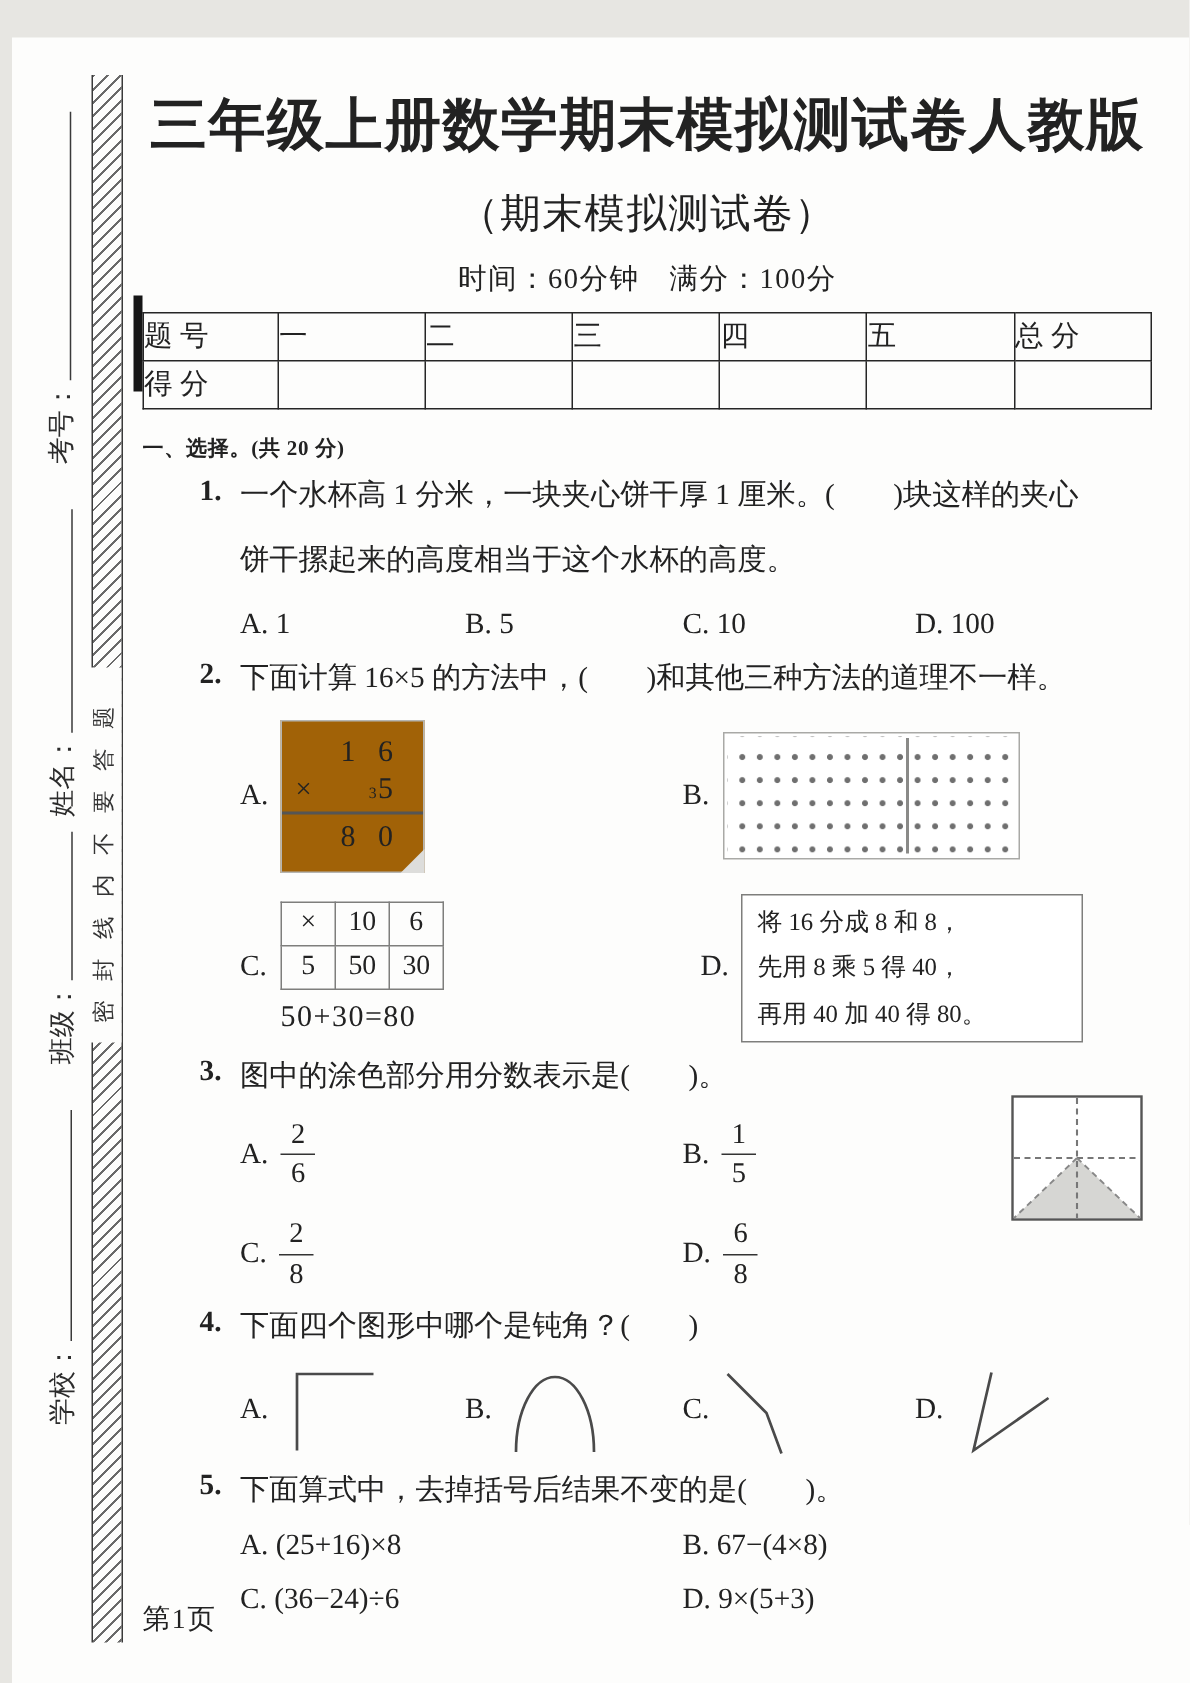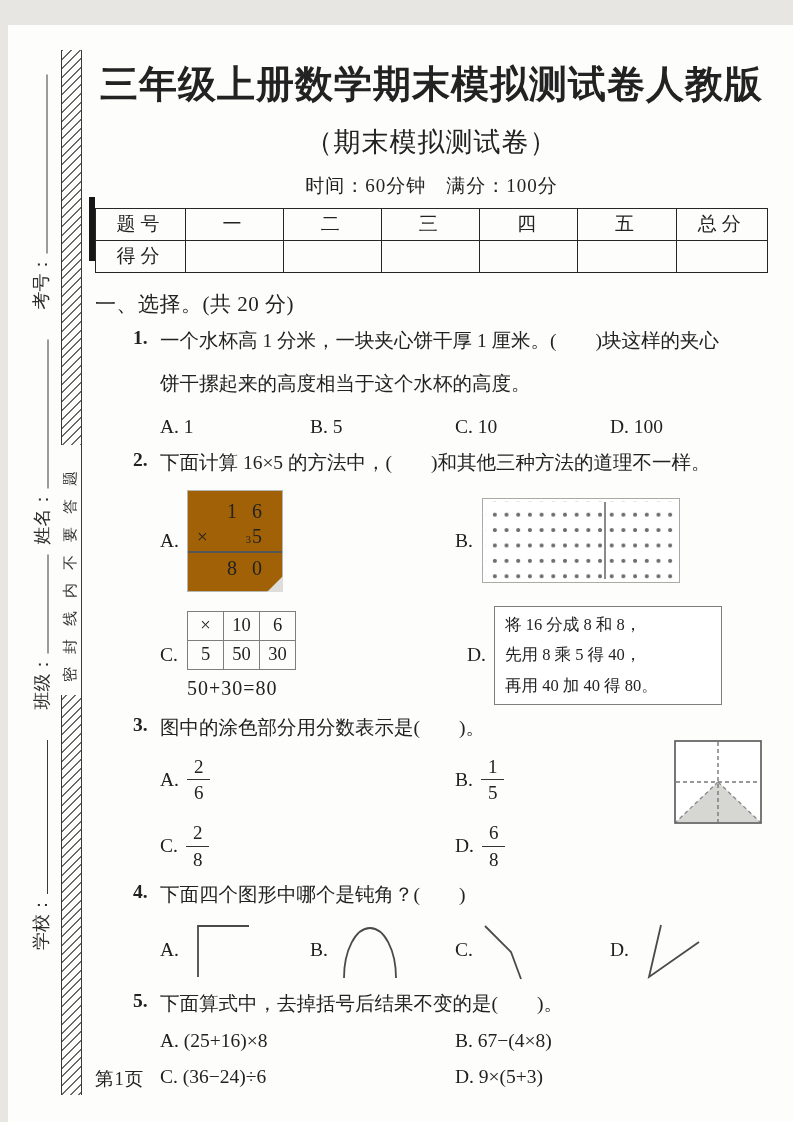--- a/index.html
+++ b/index.html
@@ -37,26 +37,26 @@
   .scan-artifact{position:absolute;left:89px;top:197px;width:6px;height:64px;background:#161616;z-index:3;}
 
   
   .main{position:absolute;left:95px;top:32px;width:673px;z-index:2;}
   .title{font-size:38px;font-weight:700;text-align:center;margin:30px 0 0;letter-spacing:1px;line-height:1.2;}
   .subtitle{font-size:27px;text-align:center;margin-top:16px;letter-spacing:1px;}
   .meta{font-size:19px;text-align:center;margin-top:13px;letter-spacing:1px;}
 
   table.score{width:100%;border-collapse:collapse;margin-top:9px;table-layout:fixed;}
   table.score td{
-    border:1.6px solid #262626;height:31px;text-align:center;
+    border:1.6px solid #262626;height:31px;text-align:left;
     font-size:19px;letter-spacing:5px;padding:0;
   }
   col.c-lbl{width:13.4%;} col.c-mid{width:14.6%;} col.c-tot{width:13.6%;}
 
-  .sec-heading{font-size:21px;font-weight:400;margin-top:17px;letter-spacing:0.5px;}
+  .sec-heading{font-size:14px;font-weight:700;margin-top:17px;letter-spacing:0.5px;}
 
   .q{display:flex;padding-left:38px;margin-top:9px;font-size:19.5px;}
   .qnum{flex:0 0 27px;font-weight:700;}
   .qbody{flex:1 1 auto;min-width:0;}
   .qline{line-height:1.45;}
   .qline + .qline{margin-top:15px;}
 
   .optrow4{display:grid;grid-template-columns:150px 145px 155px 1fr;margin-top:15px;line-height:1.4;align-items:center;}
   .optgrid2{display:grid;grid-template-columns:295px 1fr;row-gap:16px;margin-top:12px;align-items:center;}
   .optlabel{flex:0 0 27px;}

